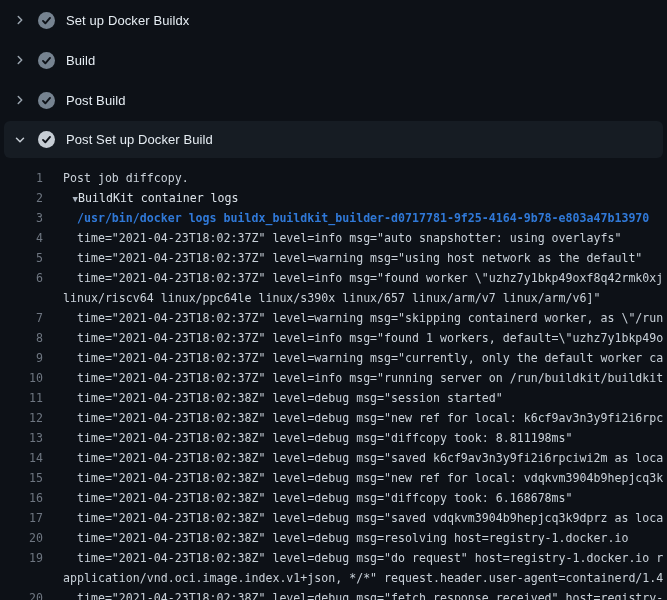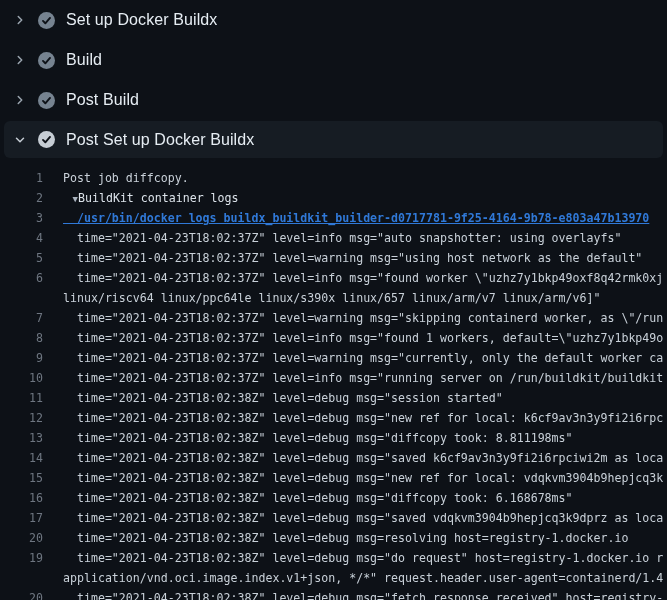--- a/index.html
+++ b/index.html
@@ -18,35 +18,35 @@
   }
   .step-header.active{
     height:37px;margin:1px 4px 2px 4px;padding-left:9px;
     border-radius:6px;background:#161c23;
   }
   .chev{width:14px;height:14px;margin-right:11px;flex:none;
     display:flex;align-items:center;justify-content:center;}
   .status{width:17px;height:17px;margin-right:11px;flex:none;
     display:flex;align-items:center;justify-content:center;}
   .step-label{
-    font-size:16px;color:#e6edf3;font-weight:400;letter-spacing:.1px;
+    font-size:13px;color:#e6edf3;font-weight:400;letter-spacing:.1px;
     white-space:nowrap;
   }
 
   
   .log{padding-top:8px;}
   .log-row{
     display:flex;height:20px;line-height:20px;
     font-family:"DejaVu Sans Mono",monospace;font-size:11.6px;
     white-space:pre;
   }
   .ln{flex:0 0 43px;text-align:right;color:#6e7681;cursor:pointer;user-select:none;}
   .lt{padding-left:20px;color:#c9d1d9;}
   .lt.group{color:#dce3ea;cursor:pointer;text-align:right;}
-  .lt.command{color:#3079d8;font-weight:bold;text-decoration:underline;}
+  .lt.command{color:#3079d8;font-weight:bold;}
   .tri{
     display:inline-block;width:19px;margin-left:-4px;
     font-size:9px;color:#aab4bf;vertical-align:0.5px;
   }
 </style>
 </head>
 <body>
 
 <div class="panel">
   <div id="steps">
@@ -97,21 +97,21 @@
           <svg width="14" height="14" viewBox="0 0 16 16" fill="none">
             <path d="M4 6l4 4 4-4" stroke="#c6cdd5" stroke-width="1.7" stroke-linecap="round" stroke-linejoin="round"></path>
           </svg>
         </span>
         <span class="status">
           <svg width="17" height="17" viewBox="0 0 16 16">
             <circle cx="8" cy="8" r="8" fill="#c6cdd4"></circle>
             <path d="M4.7 8.4l2.2 2.2 4.4-5" stroke="#0d1117" stroke-width="1.8" fill="none" stroke-linecap="round" stroke-linejoin="round"></path>
           </svg>
         </span>
-        <span class="step-label">Post Set up Docker Buildx</span>
+        <span class="step-label">Post Set up Docker Build</span>
       </div>
       <div class="log">
         <div class="log-row"><span class="ln">1</span><span class="lt normal">Post job diffcopy.</span></div>
         <div class="log-row"><span class="ln">2</span><span class="lt group"><span class="tri">▼</span><span>BuildKit container logs</span></span></div>
         <div class="log-row"><span class="ln">3</span><span class="lt command">  /usr/bin/docker logs buildx_buildkit_builder-d0717781-9f25-4164-9b78-e803a47b13970</span></div>
         <div class="log-row"><span class="ln">4</span><span class="lt normal">  time="2021-04-23T18:02:37Z" level=info msg="auto snapshotter: using overlayfs"</span></div>
         <div class="log-row"><span class="ln">5</span><span class="lt normal">  time="2021-04-23T18:02:37Z" level=warning msg="using host network as the default"</span></div>
         <div class="log-row"><span class="ln">6</span><span class="lt normal">  time="2021-04-23T18:02:37Z" level=info msg="found worker \"uzhz7y1bkp49oxf8q42rmk0xj</span></div>
         <div class="log-row"><span class="ln"></span><span class="lt continuation">linux/riscv64 linux/ppc64le linux/s390x linux/657 linux/arm/v7 linux/arm/v6]"</span></div>
         <div class="log-row"><span class="ln">7</span><span class="lt normal">  time="2021-04-23T18:02:37Z" level=warning msg="skipping containerd worker, as \"/run</span></div>

